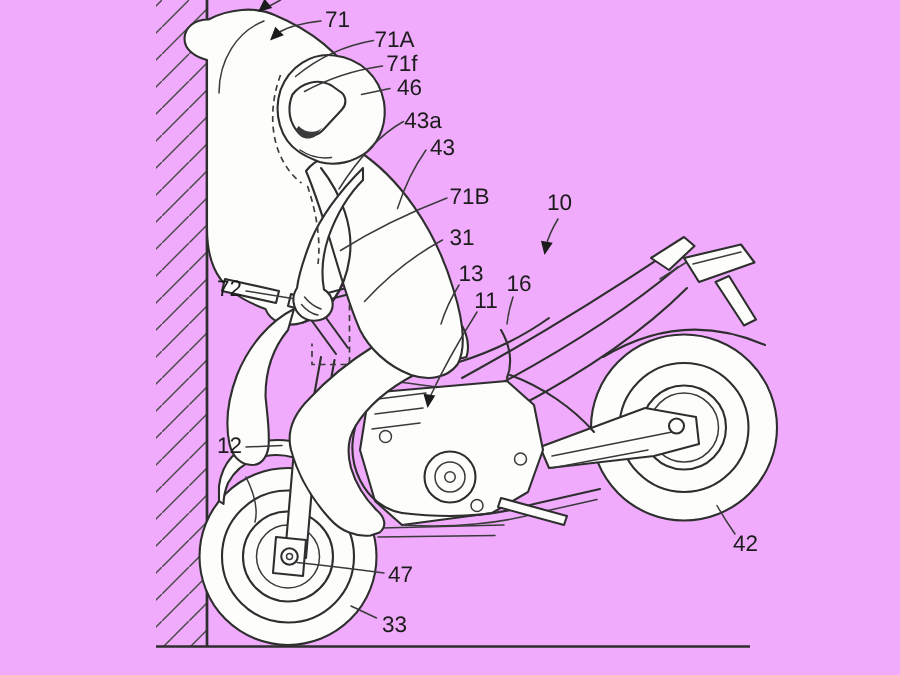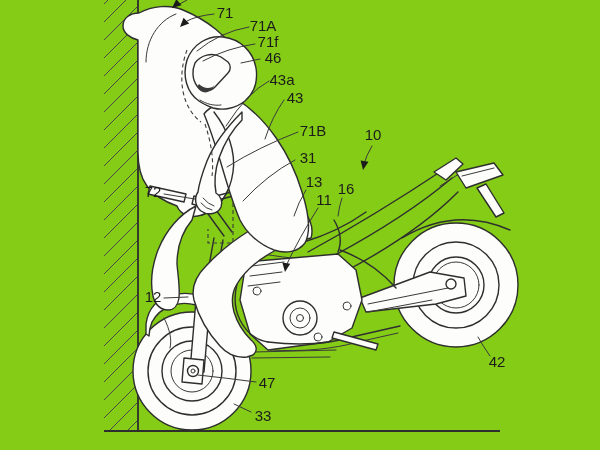--- a/index.html
+++ b/index.html
@@ -1,21 +1,21 @@
 <!DOCTYPE html>
 <html><head>
 <meta charset="utf-8">
 <style>
   html,body{margin:0;padding:0;}
   body{
     width:600px;height:450px;overflow:hidden;
     background:#f6f5f3;
     font-family:"Liberation Sans", sans-serif;
   }
-  .stage{position:relative;width:600px;height:450px;background:#84cc16;}
+  .stage{position:relative;width:600px;height:450px;background:#f0abfc;}
   svg{display:block;}
   .ln{fill:none;stroke:#2e2e2e;stroke-width:1.4;stroke-linecap:round;stroke-linejoin:round;}
   .lnW{fill:#fdfdfc;stroke:#2e2e2e;stroke-width:1.4;stroke-linejoin:round;}
   .thin{fill:none;stroke:#3a3a3a;stroke-width:1;stroke-linecap:round;}
   .dash{fill:none;stroke:#3a3a3a;stroke-width:1.1;stroke-dasharray:4 3;}
   .reflabel{
     font-family:"Liberation Sans", sans-serif;
     font-size:15px;fill:#1c1c1c;
   }
   .arrowhead{fill:#1c1c1c;stroke:none;}

